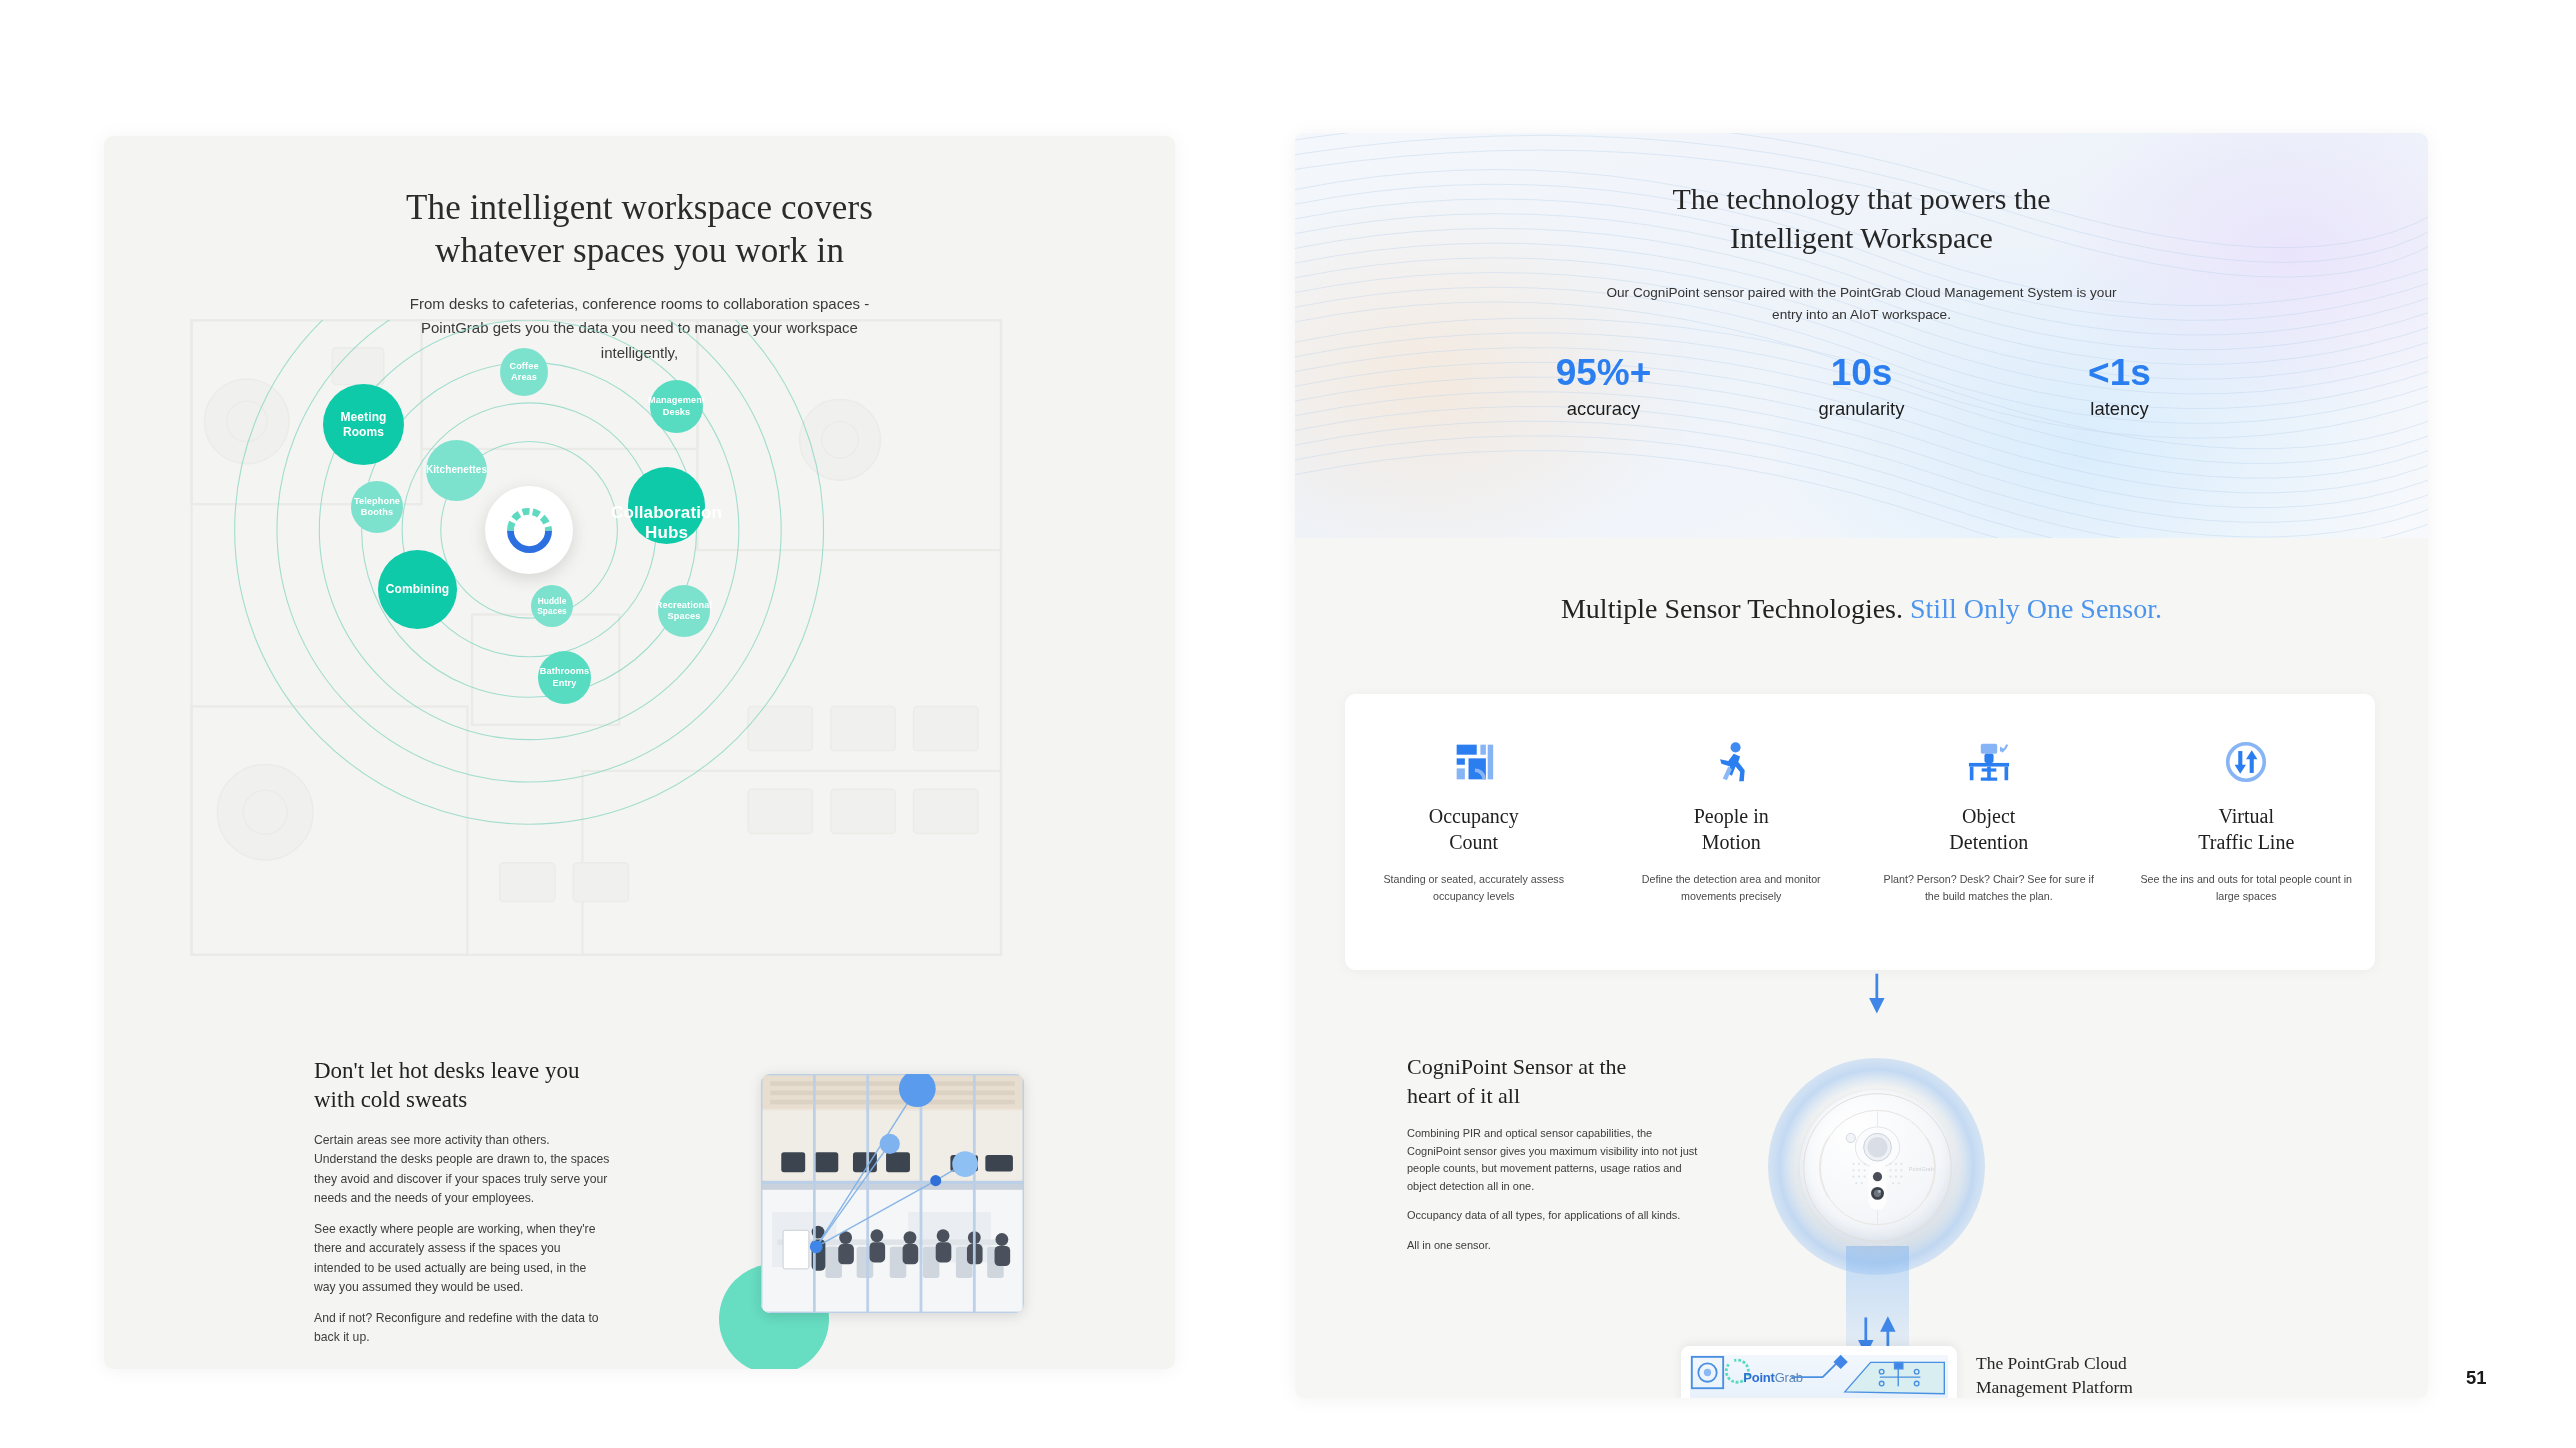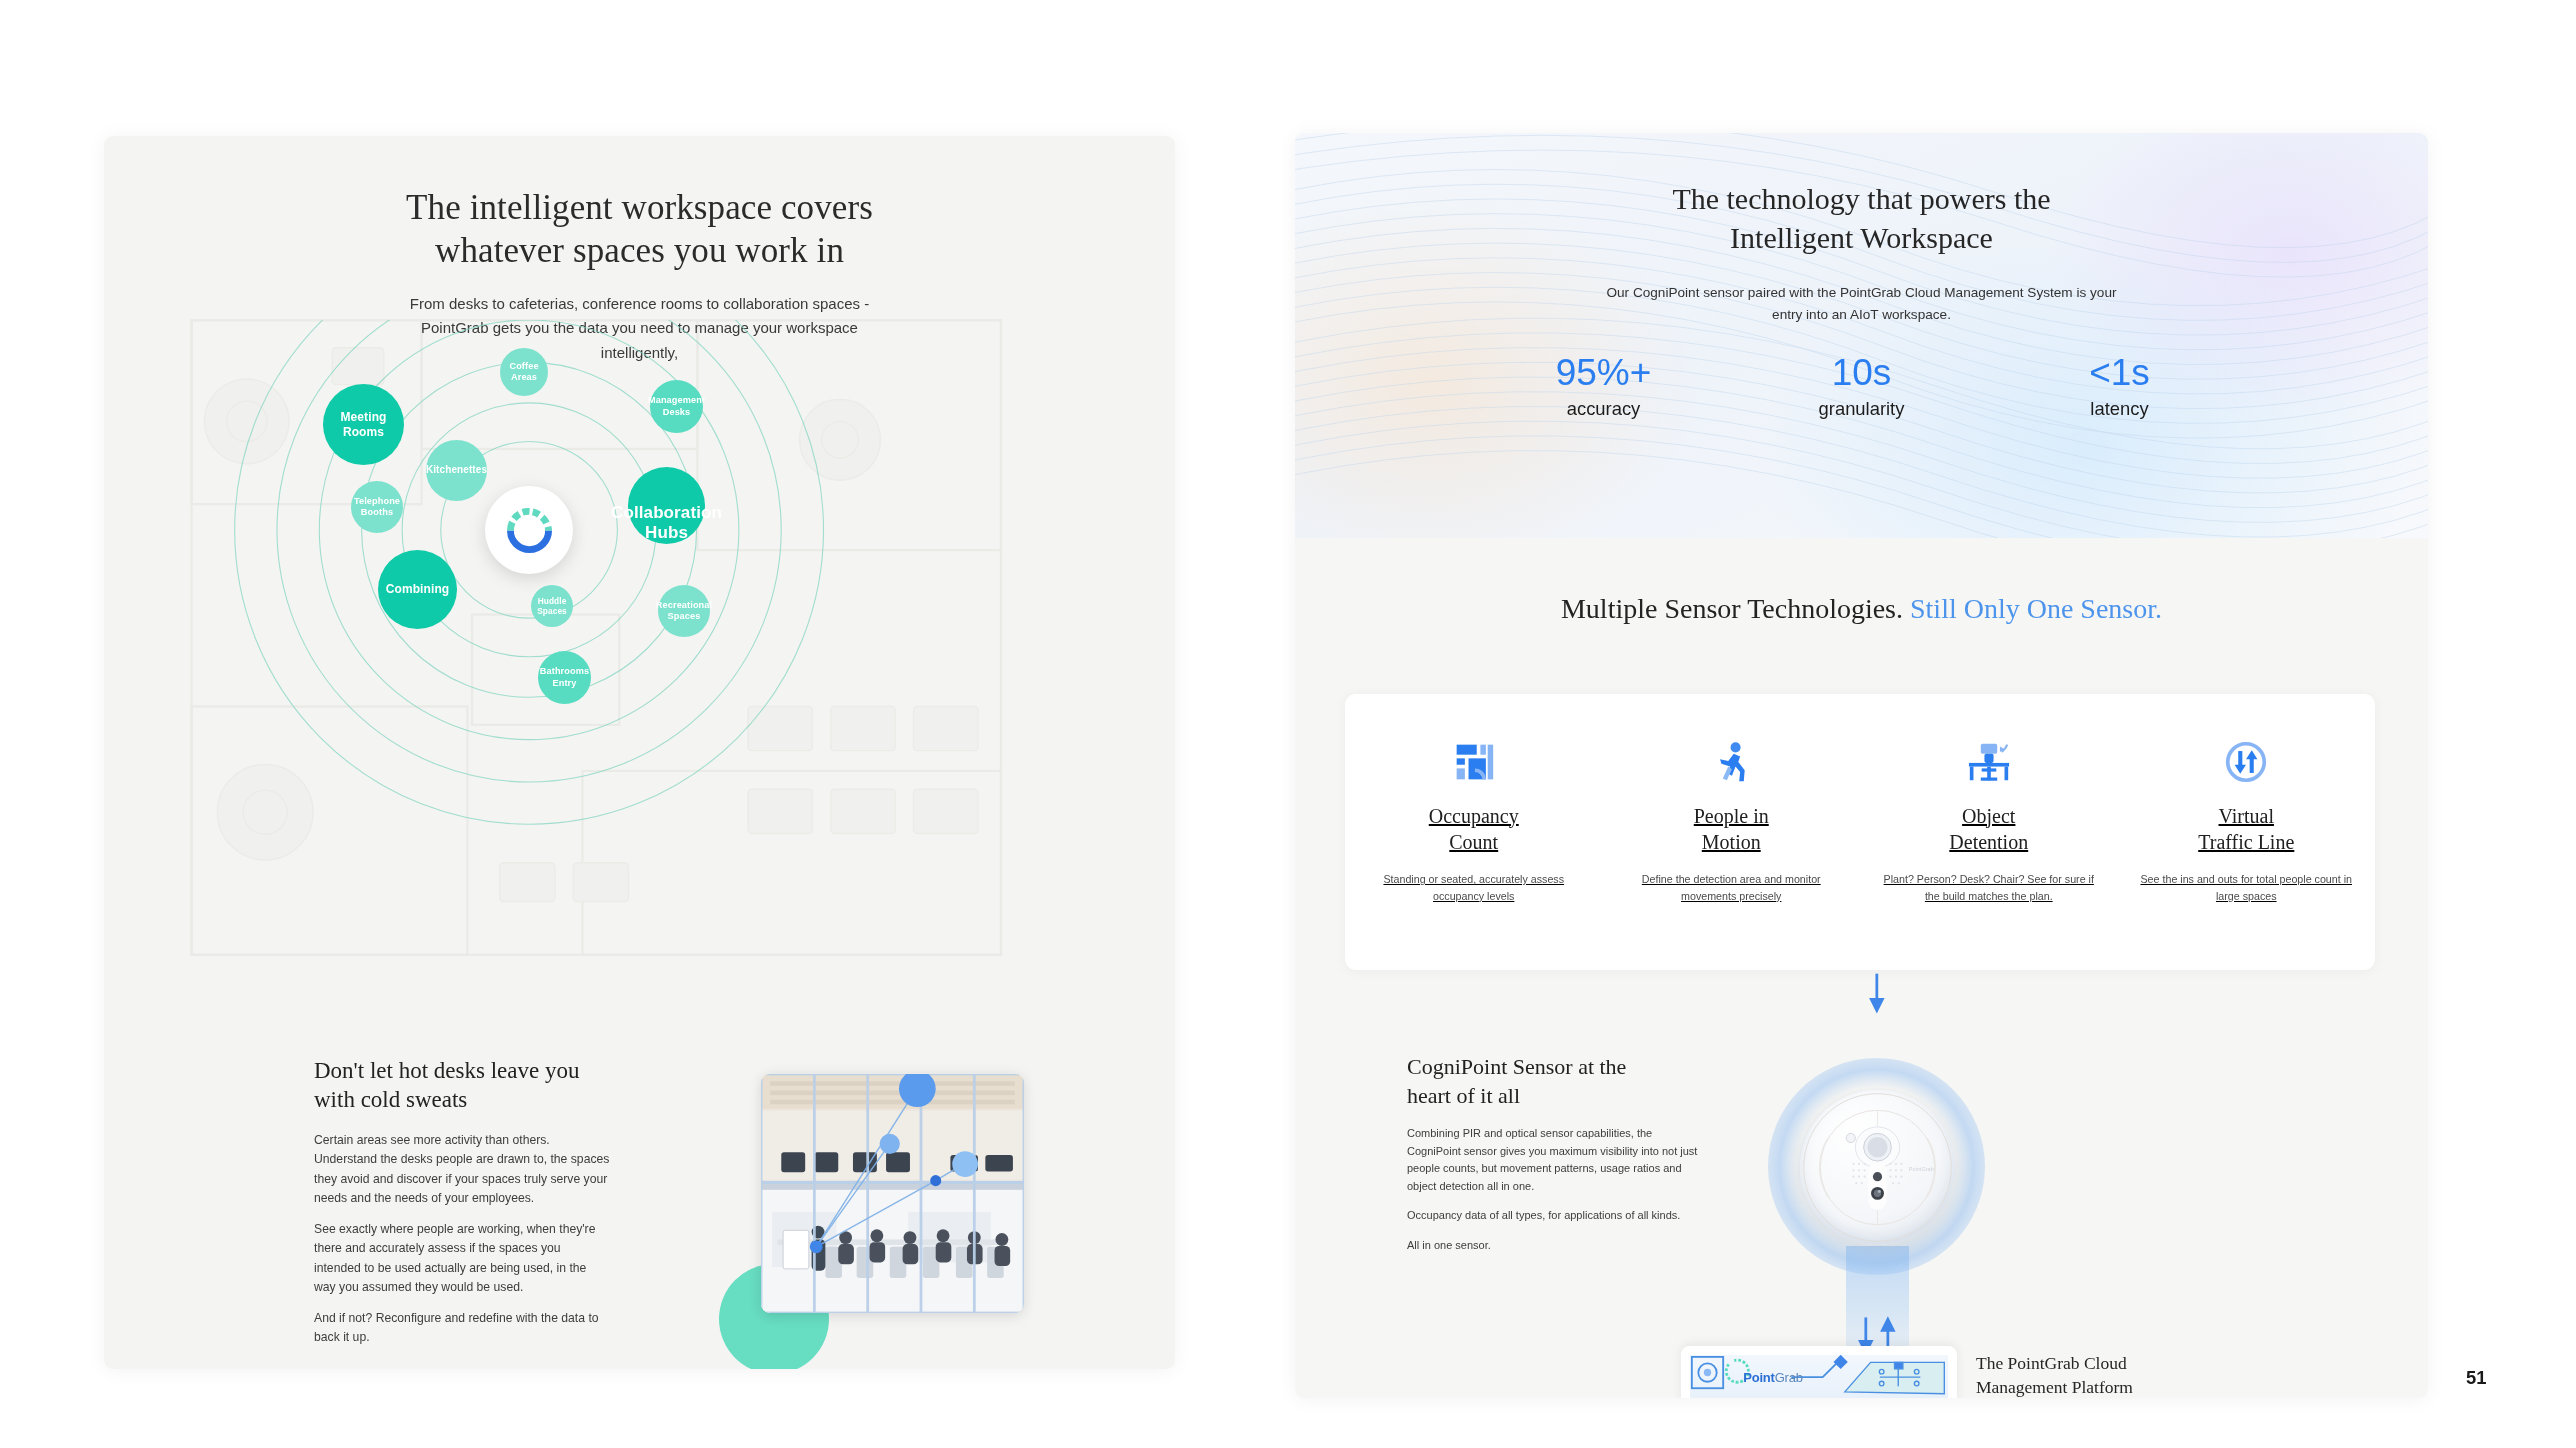--- a/index.html
+++ b/index.html
@@ -106,38 +106,38 @@
   }
   .rp-sub {
     position: absolute; left: 50%; transform: translateX(-50%); top: 149px;
     width: 515px; text-align: center; font-size: 13.6px; line-height: 1.62; color: #333;
   }
   .stats {
     position: absolute; left: 50%; transform: translateX(-50%); top: 221px;
     width: 718px; display: flex; justify-content: space-between;
   }
   .stat { text-align: center; width: 202px; }
-  .stat-val { font-size: 37px; font-weight: 400; color: #2b7ef0; line-height: 1.05; }
+  .stat-val { font-size: 37px; font-weight: 700; color: #2b7ef0; line-height: 1.05; }
   .stat-lbl { font-size: 18.4px; color: #1c1c1c; margin-top: 5.5px; }
 
   .rp-h2 {
     position: absolute; left: 0; right: 0; top: 460px; text-align: center;
     font-family: "Liberation Serif", serif; font-size: 28px; color: #232323;
   }
   .rp-h2 .accent { color: #4d94ec; }
 
   .cards {
     position: absolute; left: 50px; top: 561px; width: 1030px; height: 276px;
     background: #ffffff; border-radius: 11px;
     box-shadow: 0 1.8px 13px rgba(0,0,0,0.045);
     display: flex;
   }
   .card {
     flex: 1; display: flex; flex-direction: column; align-items: center;
-    padding: 44px 20px 16px 20px; text-align: center; text-decoration: underline;
+    padding: 44px 20px 16px 20px; text-align: center;
   }
   .card-icon { height: 48px; display: flex; align-items: center; justify-content: center; }
   .card-title {
     font-family: "Liberation Serif", serif; font-size: 20px;
     line-height: 1.3; color: #202020; margin-top: 16.6px; white-space: pre-line;
   }
   .card-desc { font-size: 10.7px; line-height: 1.55; color: #4a4a4a; margin-top: 16.6px; }
 
   
   .sensor-h2 {

